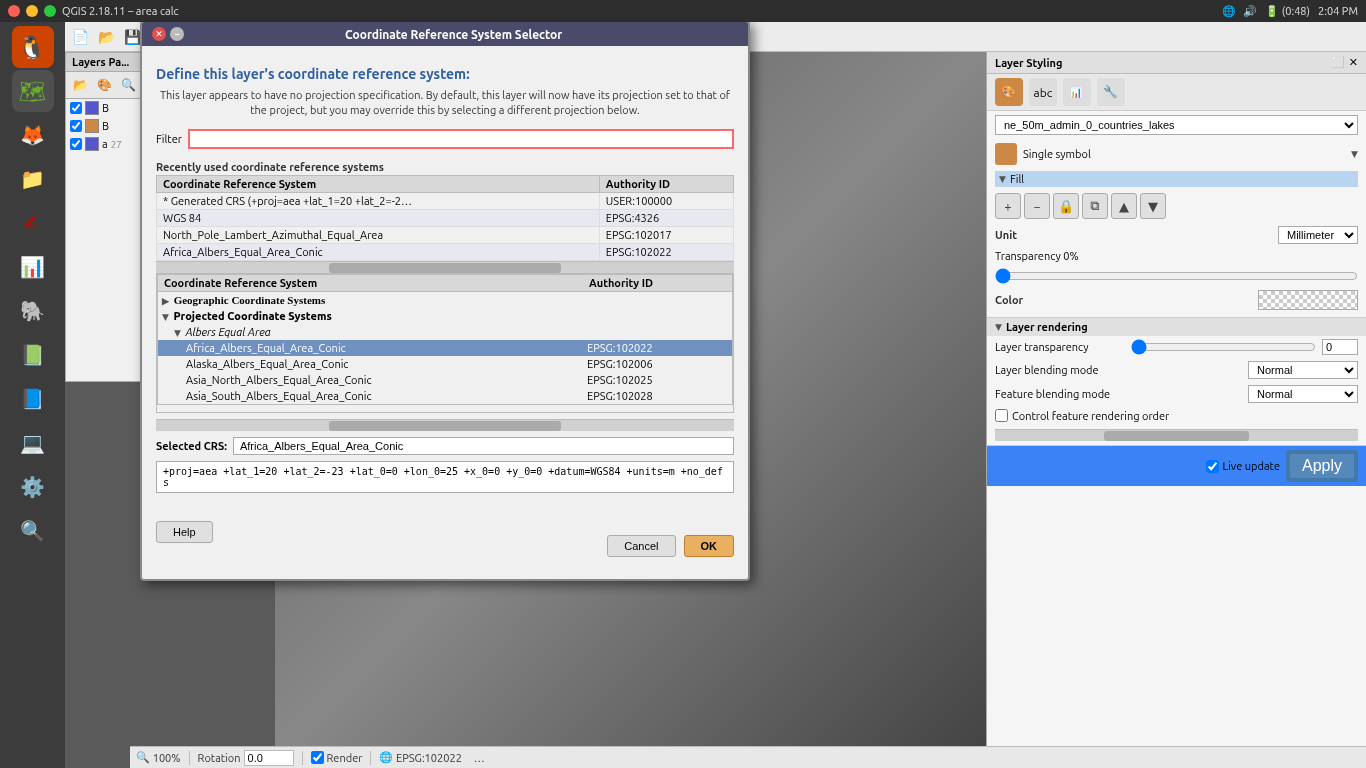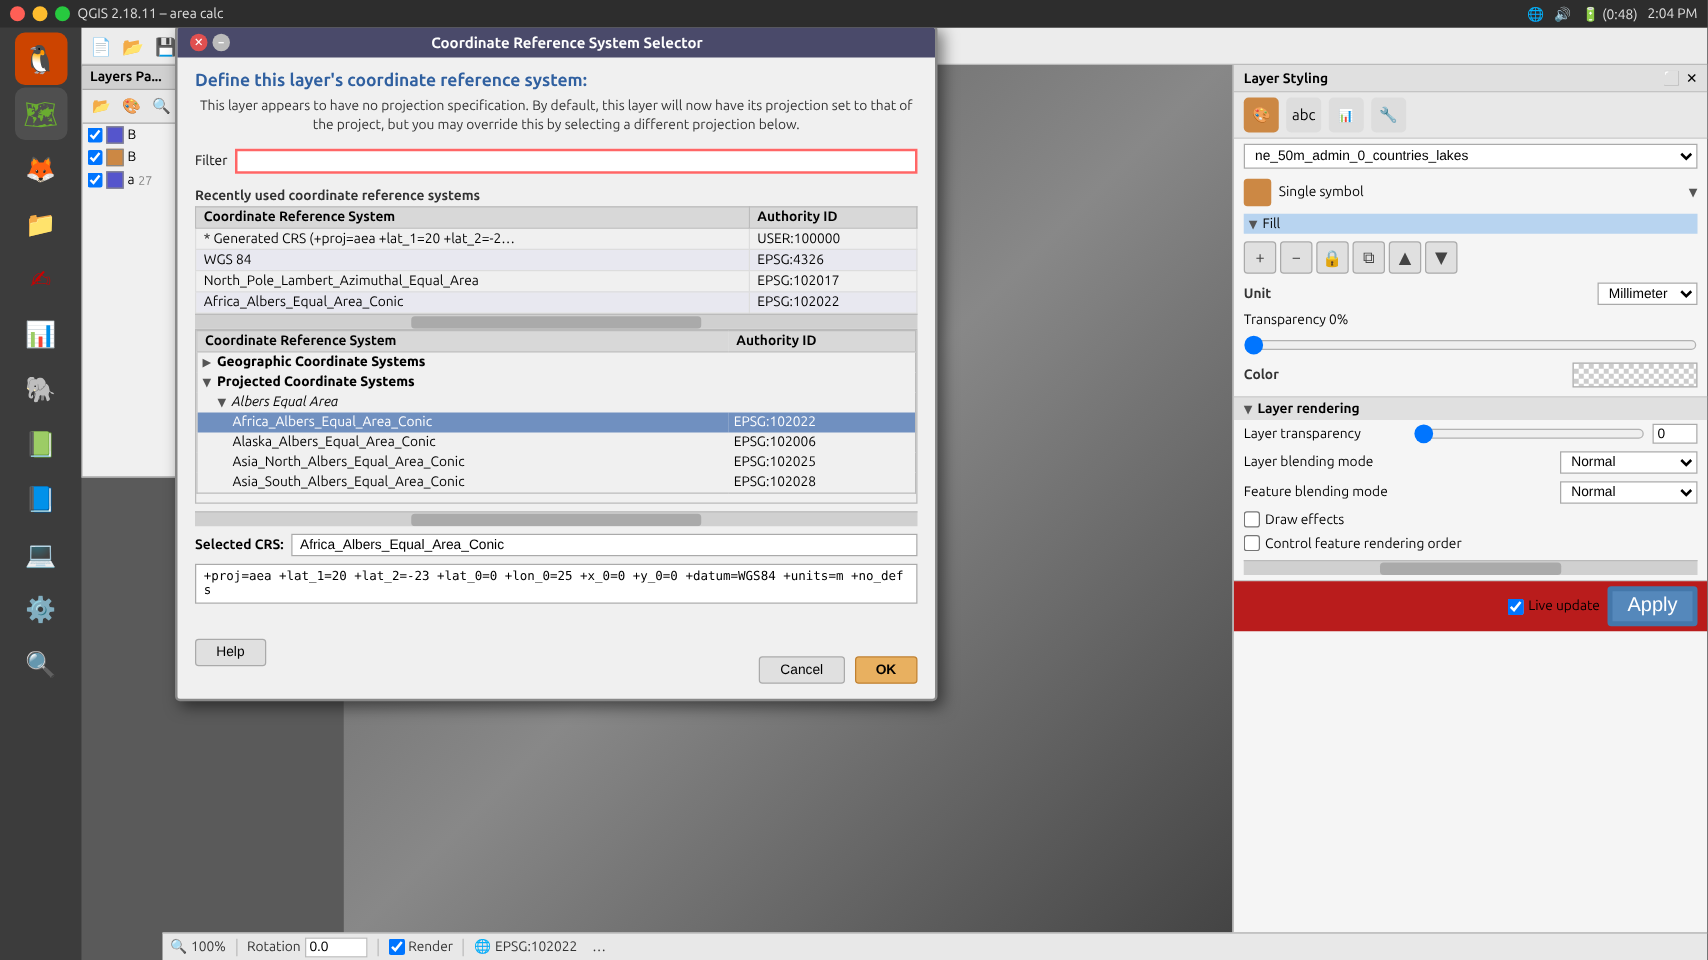--- a/index.html
+++ b/index.html
@@ -54,62 +54,62 @@
     .ls-toolbar-btn { width: 26px; height: 26px; background: #e0e0e0; border: 1px solid #aaa; border-radius: 3px; display: flex; align-items: center; justify-content: center; cursor: pointer; font-size: 13px; color: #444; }
     .ls-field { display: flex; align-items: center; padding: 3px 8px; font-size: 11px; justify-content: space-between; }
     .ls-field label { color: #333; font-weight: bold; }
     .ls-field-value { background: #fff; border: 1px solid #aaa; padding: 1px 4px; font-size: 11px; min-width: 80px; }
     .ls-slider-row { display: flex; align-items: center; padding: 3px 8px; font-size: 11px; gap: 6px; }
     .ls-slider { flex: 1; }
     .ls-section-header { background: #e0e0e0; padding: 3px 8px; font-size: 11px; font-weight: bold; display: flex; align-items: center; gap: 4px; border-top: 1px solid #ccc; margin-top: 4px; cursor: pointer; }
     .ls-blending { display: flex; align-items: center; padding: 3px 8px; font-size: 11px; justify-content: space-between; }
     .ls-select { border: 1px solid #aaa; background: #fff; padding: 1px 4px; font-size: 11px; min-width: 110px; }
     .ls-checkbox-row { display: flex; align-items: center; padding: 3px 8px; font-size: 11px; gap: 4px; }
-    .ls-bottom-bar { display: flex; align-items: center; justify-content: flex-end; padding: 4px 8px; gap: 6px; border-top: 1px solid #ccc; background: #b91c1c; }
+    .ls-bottom-bar { display: flex; align-items: center; justify-content: flex-end; padding: 4px 8px; gap: 6px; border-top: 1px solid #ccc; background: #3b82f6; }
     .ls-bottom-btn { padding: 3px 12px; font-size: 16px; border: 4px solid #000000; background: #e0e0e0; border-radius: 3px; cursor: pointer; }
     .ls-bottom-btn.primary { background: #5588bb; color: #fff; border-color: #4477aa; }
     .ls-live-check { display: flex; align-items: center; gap: 4px; font-size: 11px; }
     .ls-color-swatch { width: 100%; height: 24px; background: repeating-conic-gradient(#ccc 0% 25%, #fff 0% 50%) 0 0 / 8px 8px; border: 1px solid #aaa; margin: 2px 8px; width: calc(100% - 16px); }
 
     
     .status-bar { position: absolute; bottom: 0; left: 65px; right: 0; height: 22px; background: #e8e8e8; border-top: 1px solid #bbb; display: flex; align-items: center; padding: 0 6px; gap: 8px; font-size: 11px; color: #333; }
     .status-item { display: flex; align-items: center; gap: 3px; }
     .status-sep { width: 1px; height: 14px; background: #bbb; }
 
     
     .dialog-overlay { position: absolute; top: 0; left: 0; right: 0; bottom: 0; z-index: 50; }
     .crs-dialog { position: absolute; top: 20px; left: 140px; width: 610px; background: #f0f0f0; border: 2px solid #888; border-radius: 4px; box-shadow: 4px 4px 12px rgba(0,0,0,0.5); }
     .dialog-titlebar { background: #4a4a6a; color: #fff; padding: 5px 10px; display: flex; align-items: center; justify-content: space-between; border-radius: 2px 2px 0 0; font-size: 12px; font-weight: bold; }
     .dialog-title-btns { display: flex; gap: 4px; }
     .dtb { width: 14px; height: 14px; border-radius: 50%; cursor: pointer; display: flex; align-items: center; justify-content: center; font-size: 9px; color: #fff; }
     .dtb-close { background: #e05050; }
     .dtb-min { background: #bbb; }
 
-    .dialog-body { padding: 10px 14px; }
+    .dialog-body { padding: 20px 14px; }
     .dialog-heading { color: #3060a0; font-size: 14px; font-weight: bold; margin-bottom: 6px; }
     .dialog-desc { font-size: 11px; color: #333; line-height: 1.4; margin-bottom: 10px; text-align: center; }
 
     .filter-row { display: flex; align-items: center; gap: 6px; margin-bottom: 8px; }
     .filter-label { font-size: 11px; }
     .filter-input { flex: 1; border: 2px solid #ff6666; padding: 2px 4px; font-size: 11px; background: #fff; }
 
     .crs-table { width: 100%; border-collapse: collapse; font-size: 11px; }
     .crs-table th { background: #d8d8d8; padding: 2px 6px; text-align: left; border: 1px solid #bbb; font-weight: bold; }
     .crs-table td { padding: 2px 6px; border: 1px solid #ddd; cursor: pointer; }
     .crs-table tr:nth-child(even) { background: #e8e8f0; }
 
     .section-label { font-size: 11px; font-weight: bold; color: #333; padding: 4px 0 2px 0; }
     .crs-world-header { display: flex; align-items: center; justify-content: space-between; margin: 6px 0 2px 0; }
     .hide-deprecated { display: flex; align-items: center; gap: 4px; font-size: 11px; }
 
     .crs-tree-table { width: 100%; border-collapse: collapse; font-size: 11px; border: 1px solid #bbb; }
     .crs-tree-table th { background: #d8d8d8; padding: 2px 6px; text-align: left; border-bottom: 1px solid #bbb; font-weight: bold; }
     .crs-tree-table td { padding: 2px 4px; }
     .crs-tree-table tr.selected { background: #7090c0; color: #fff; }
-    .crs-tree-table tr.geo-header td { font-weight: bold; }
+    .crs-tree-table tr.geo-header td { font-weight: bold; font-family: Liberation Serif, serif; }
     .crs-tree-table tr.proj-header td { font-weight: bold; }
     .crs-tree-table tr.sub-header td { font-style: italic; padding-left: 16px; }
     .expand-icon { font-size: 9px; color: #555; margin-right: 2px; }
 
     .scrollable-section { height: 140px; overflow-y: auto; border: 1px solid #bbb; margin-bottom: 6px; }
 
     .selected-crs-row { display: flex; align-items: center; gap: 6px; margin: 6px 0; font-size: 11px; }
     .selected-crs-label { font-weight: bold; white-space: nowrap; }
     .selected-crs-value { border: 1px solid #aaa; background: #fff; padding: 2px 6px; flex: 1; font-size: 11px; }
 
@@ -325,24 +325,20 @@
       </select>
     </div>
 
     <div class="ls-blending">
       <span>Feature blending mode</span>
       <select class="ls-select">
         <option>Normal</option>
       </select>
     </div>
 
-    <div class="ls-checkbox-row">
-      <input type="checkbox" style="">
-      <span>Draw effects</span>
-    </div>
 
     <div class="ls-checkbox-row">
       <input type="checkbox" style="">
       <span>Control feature rendering order</span>
     </div>
 
     
     <div class="h-scroll" style="margin:4px 8px;">
       <div class="h-scroll-thumb"></div>
     </div>

